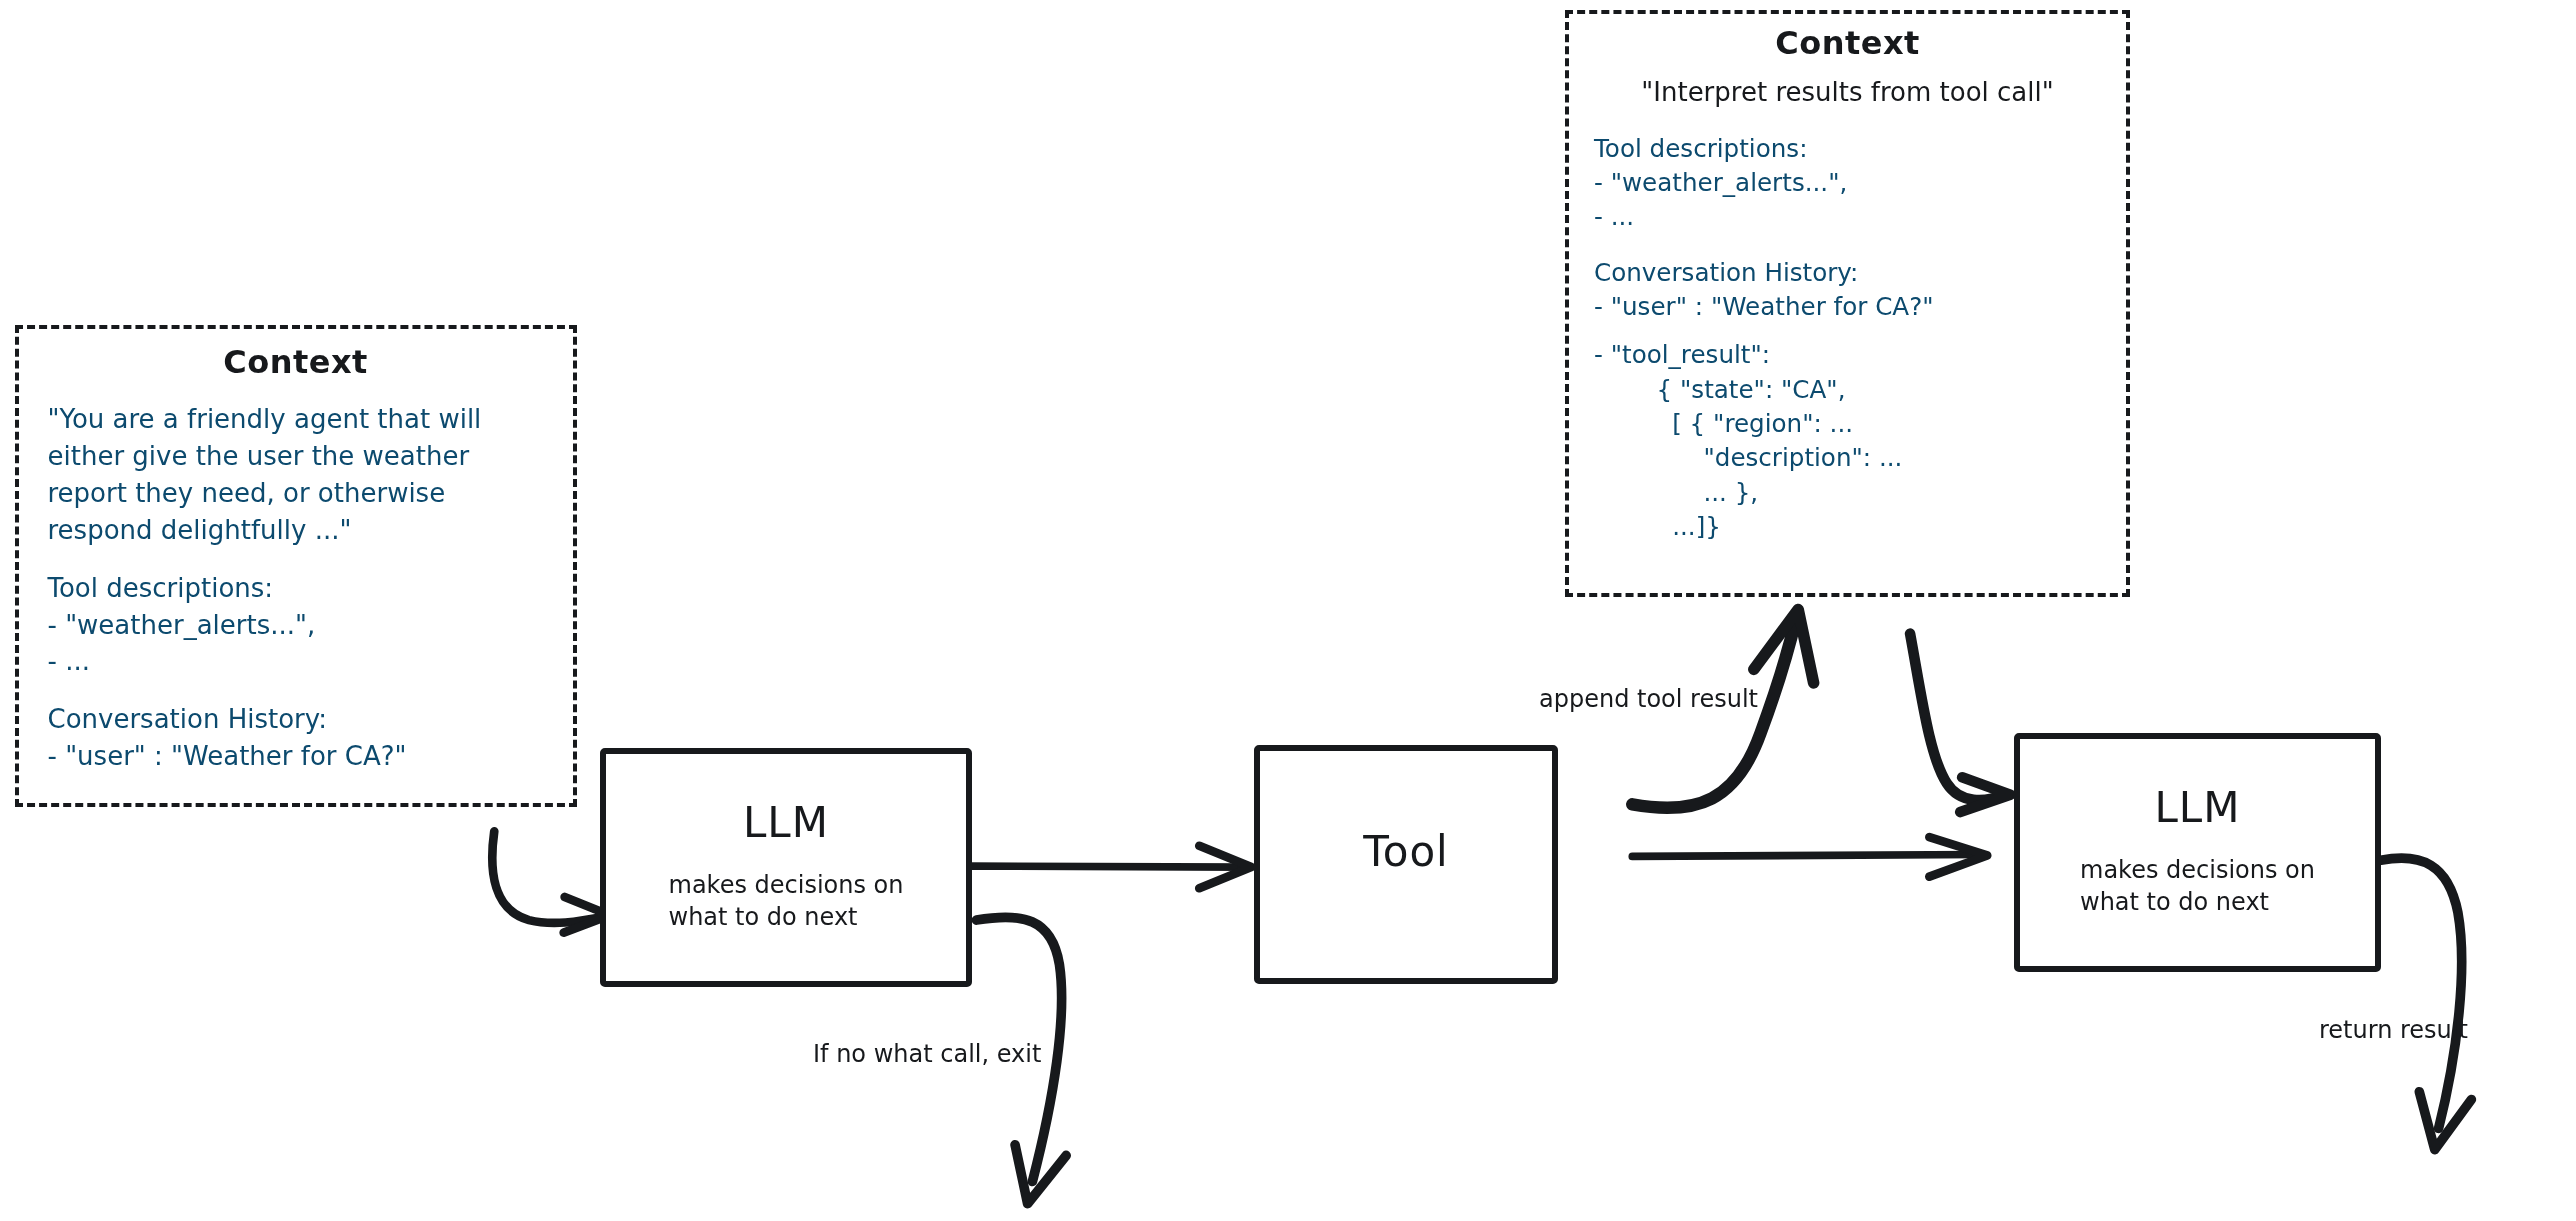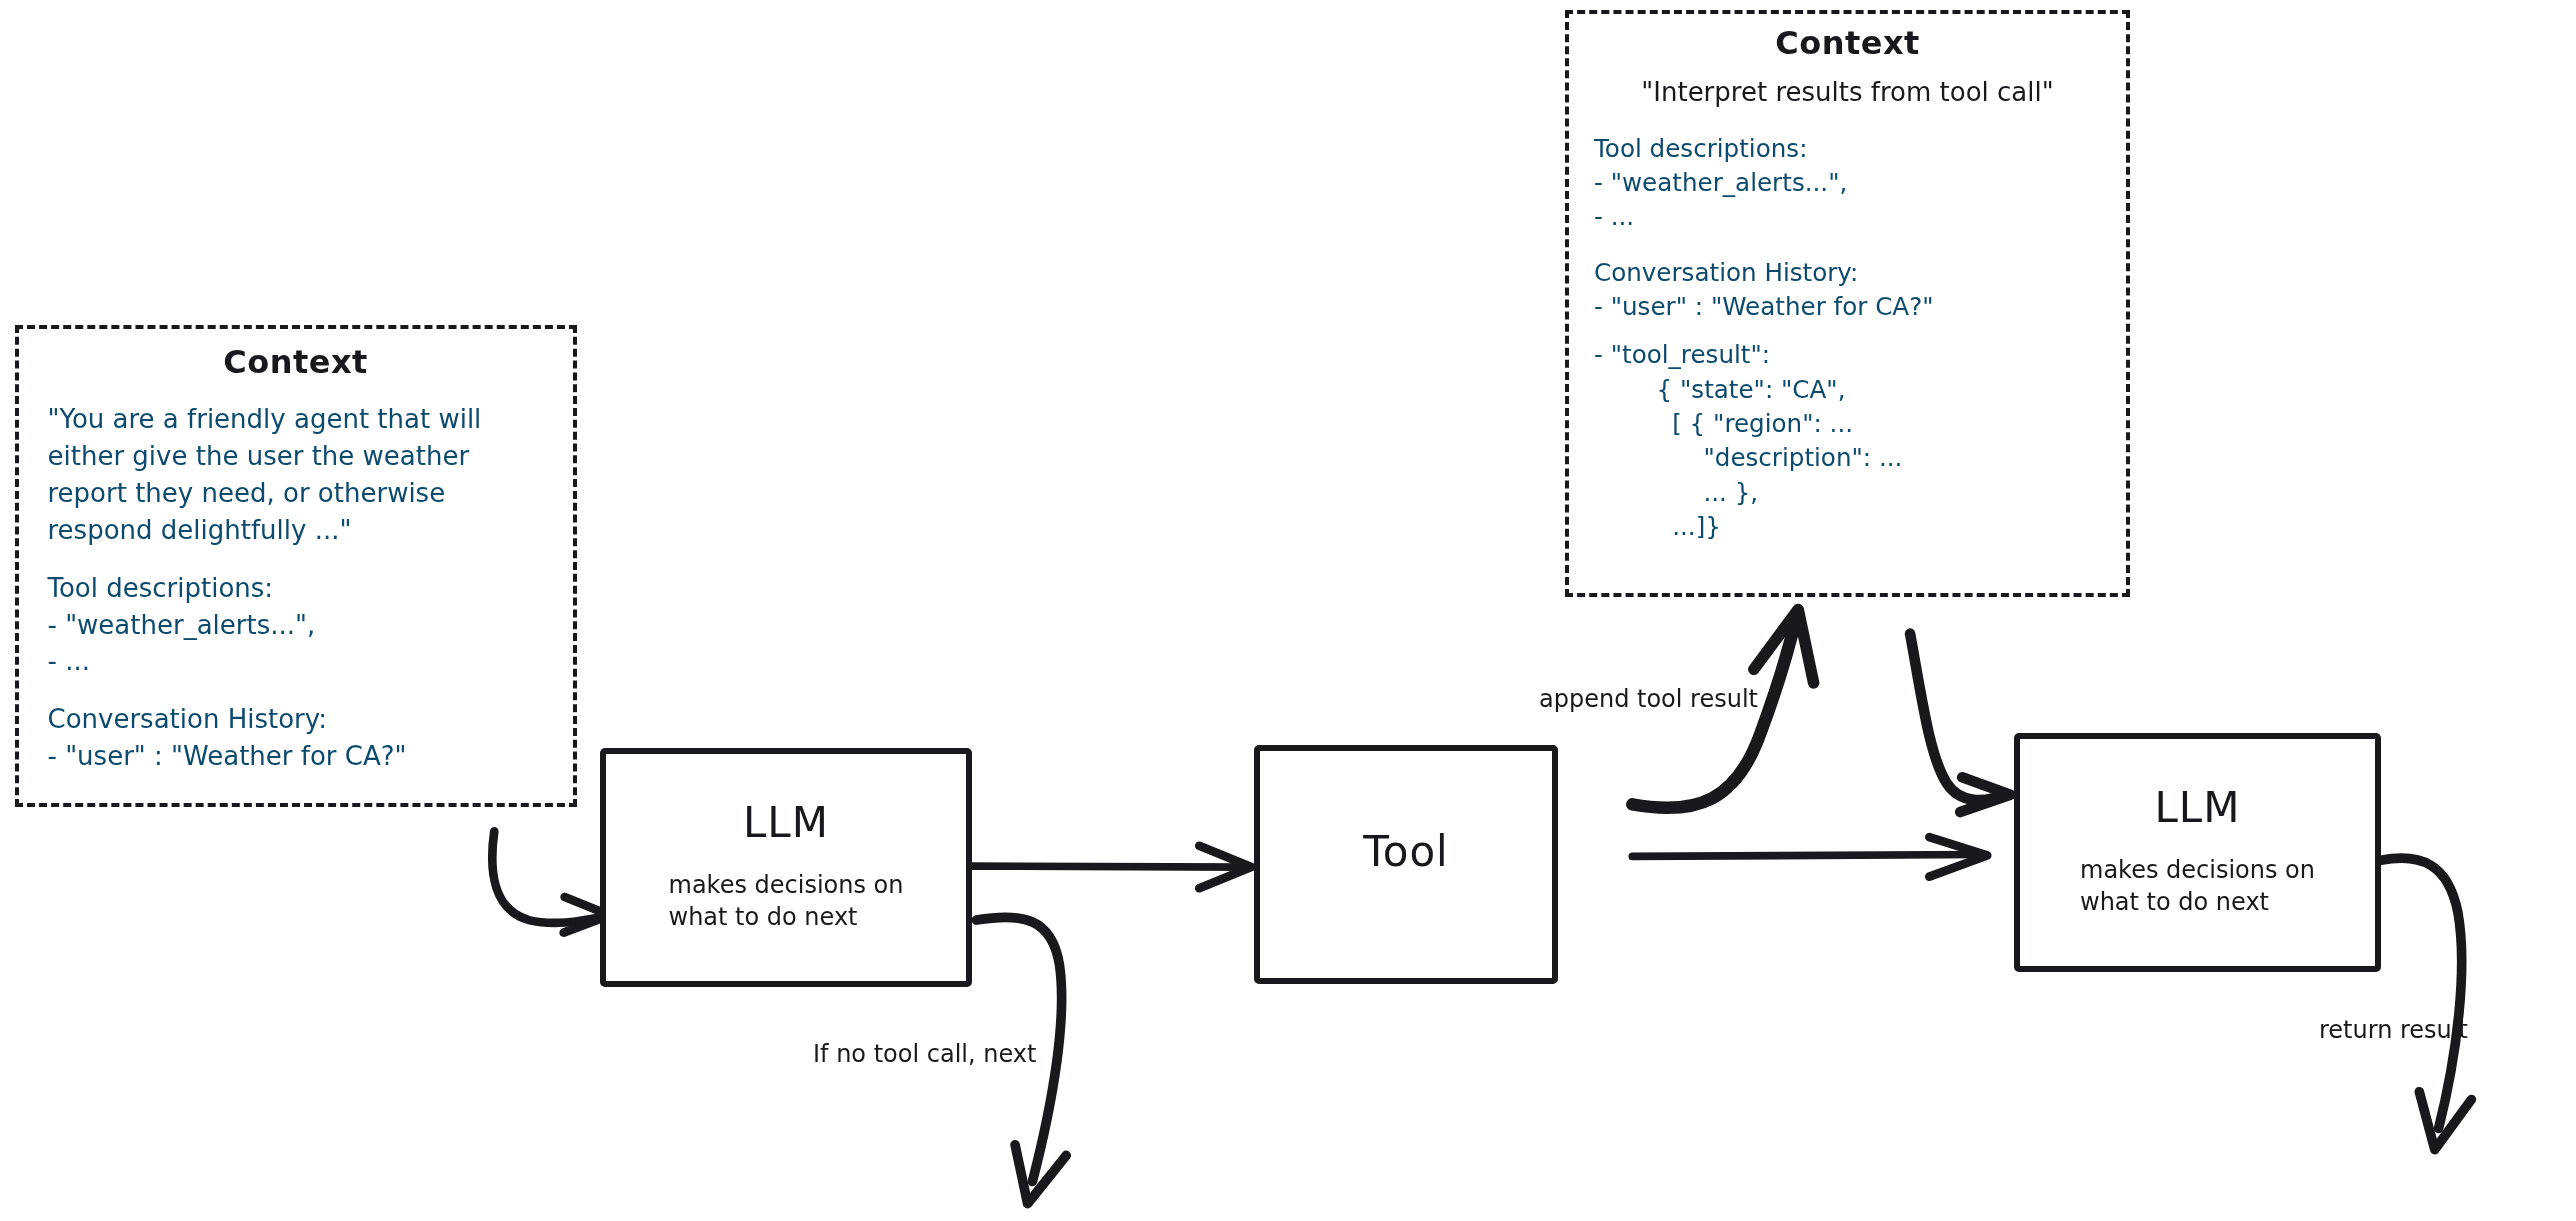--- a/index.html
+++ b/index.html
@@ -195,20 +195,20 @@
   <div class="node" style="left:1254px; top:745px; width:304px; height:239px;">
     <div class="node-title">Tool</div>
   </div>
 
   <div class="node" style="left:2014px; top:733px; width:367px; height:239px;">
     <div class="node-title">LLM</div>
     <div class="node-sub left">makes decisions on
 what to do next</div>
   </div>
 
-  <div class="edge-label" style="left:813px; top:1042px;">If no tool call, next</div>
+  <div class="edge-label" style="left:813px; top:1042px;">If no what call, exit</div>
 
   <div class="edge-label" style="left:1539px; top:687px;">append tool result</div>
 
   <div class="edge-label" style="left:2319px; top:1018px;">return result</div>
 
 </div>
 
 
 </body></html>

